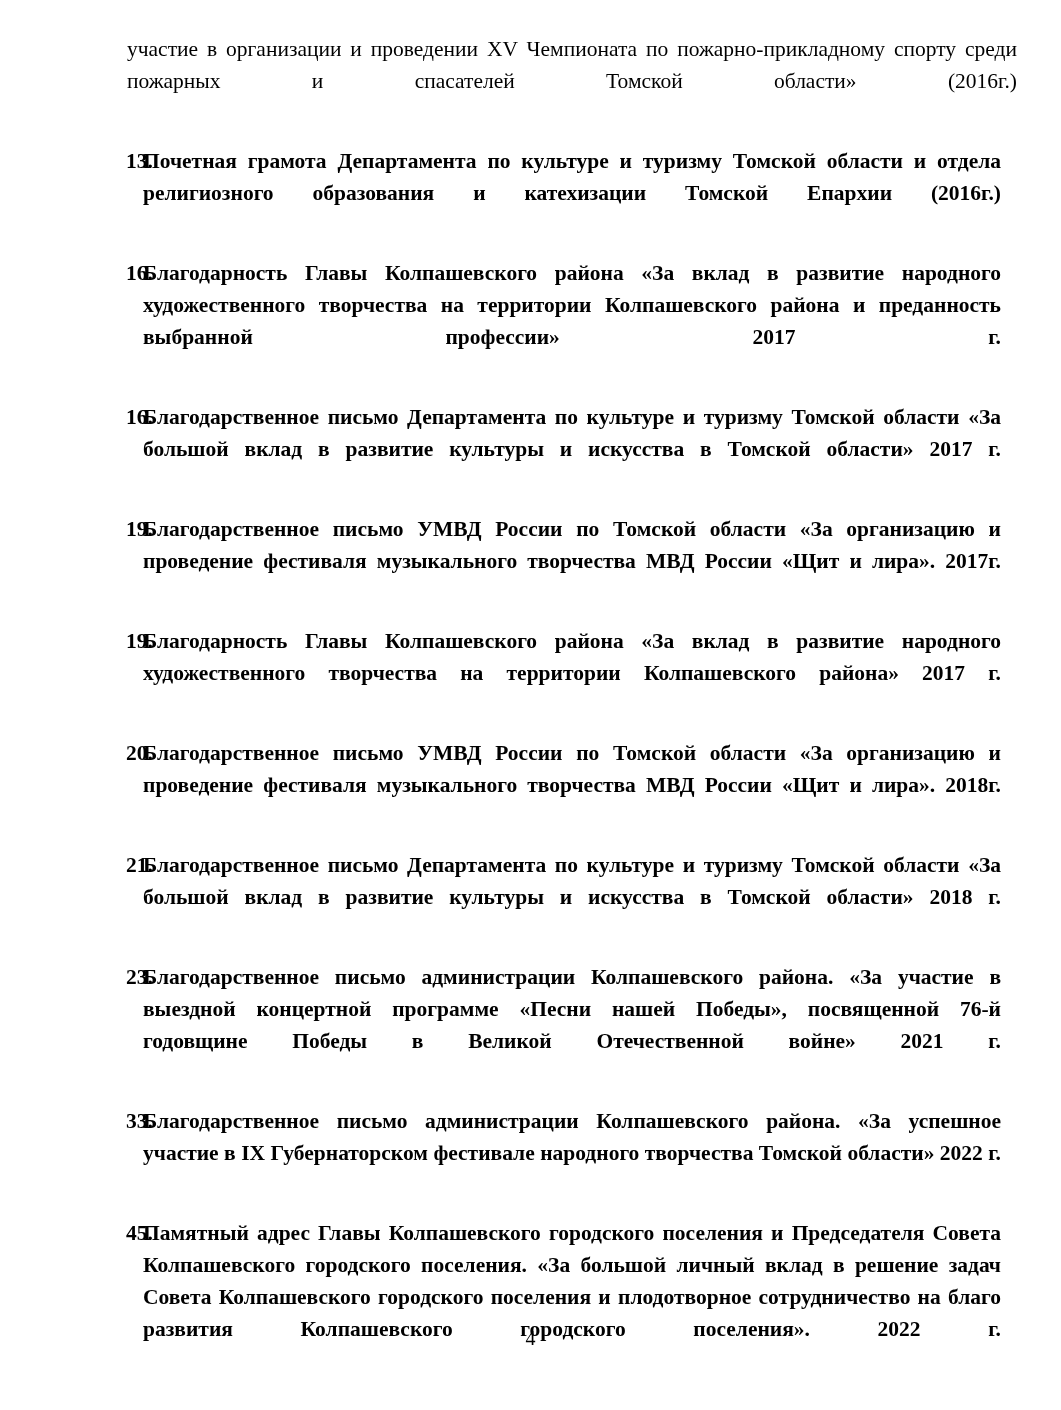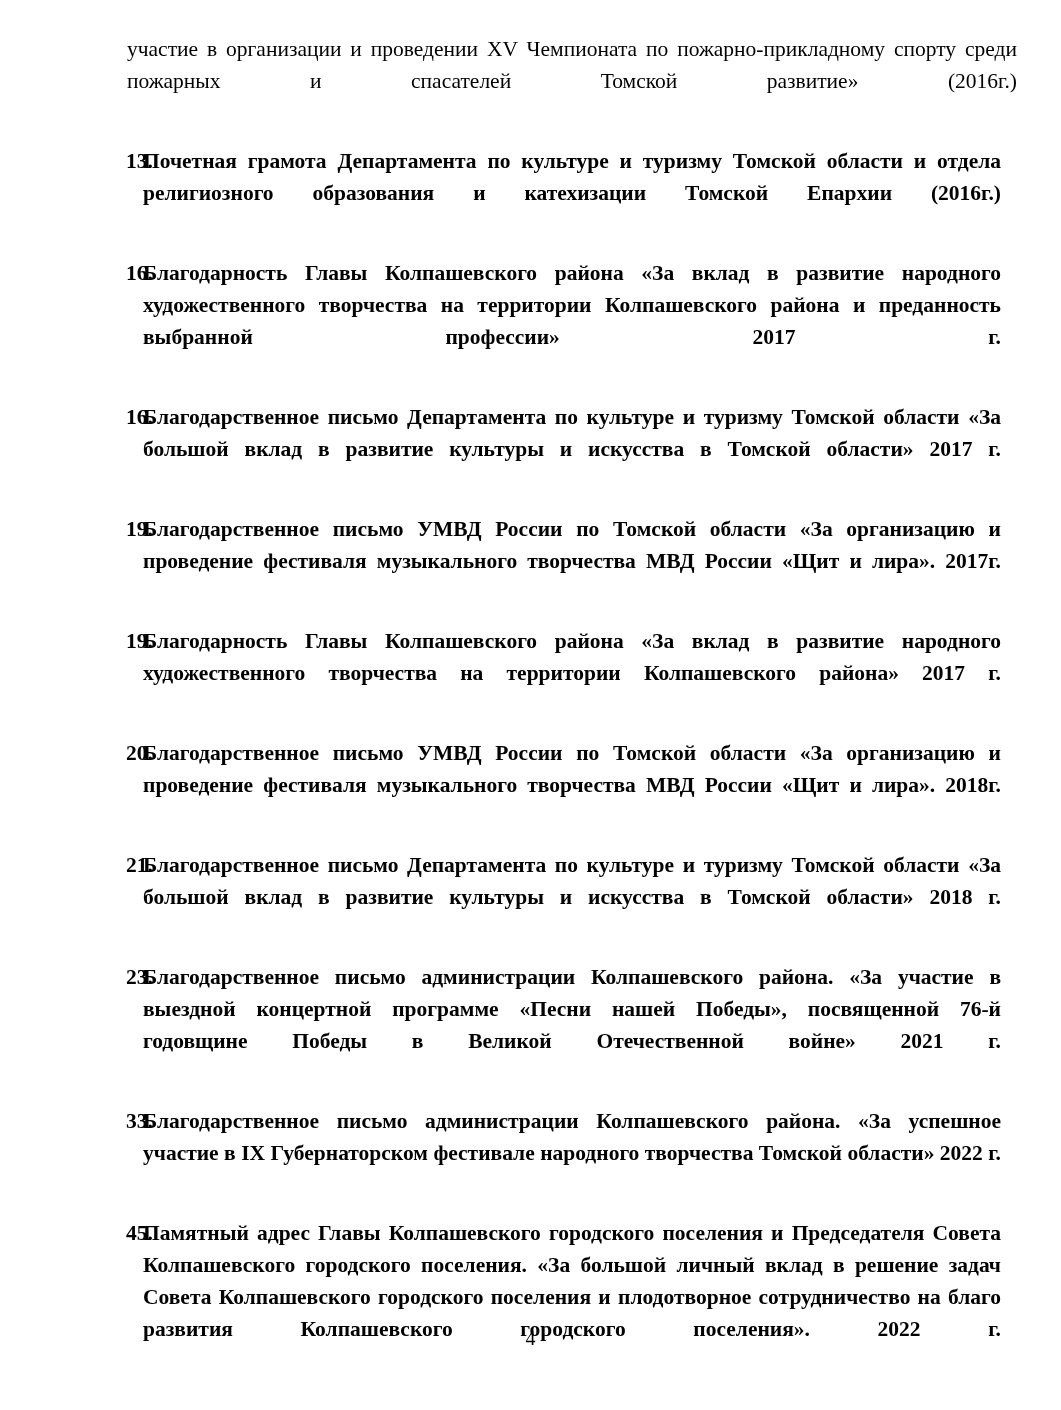--- a/index.html
+++ b/index.html
@@ -80,21 +80,21 @@
     color: #000000;
   }
 </style>
 </head>
 <body>
 
 <div class="page">
 
   <div class="content">
 
-    <p class="cont-para">участие в организации и проведении XV Чемпионата по пожарно-прикладному спорту среди пожарных и спасателей Томской развитие» (2016г.)</p>
+    <p class="cont-para">участие в организации и проведении XV Чемпионата по пожарно-прикладному спорту среди пожарных и спасателей Томской области» (2016г.)</p>
 
     <ol class="award-list">
         <li>
           <span class="marker">13.</span>
           <span class="item-text">Почетная грамота Департамента по культуре и туризму Томской области и отдела религиозного образования и катехизации Томской Епархии (2016г.)</span>
         </li>
         <li>
           <span class="marker">16.</span>
           <span class="item-text">Благодарность Главы Колпашевского района «За вклад в развитие народного художественного творчества на территории Колпашевского района и преданность выбранной профессии» 2017 г.</span>
         </li>

